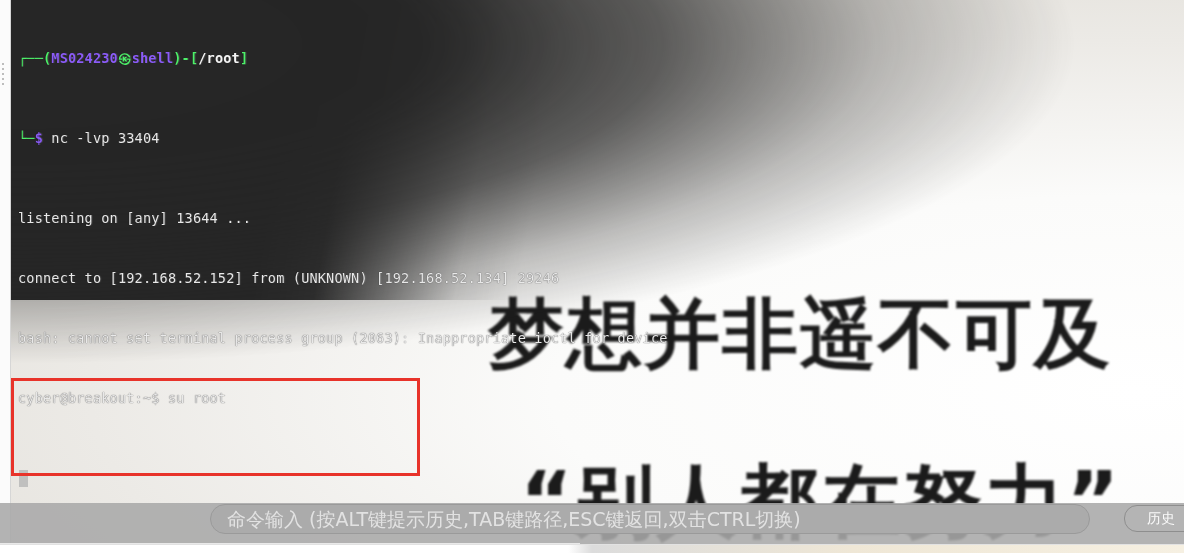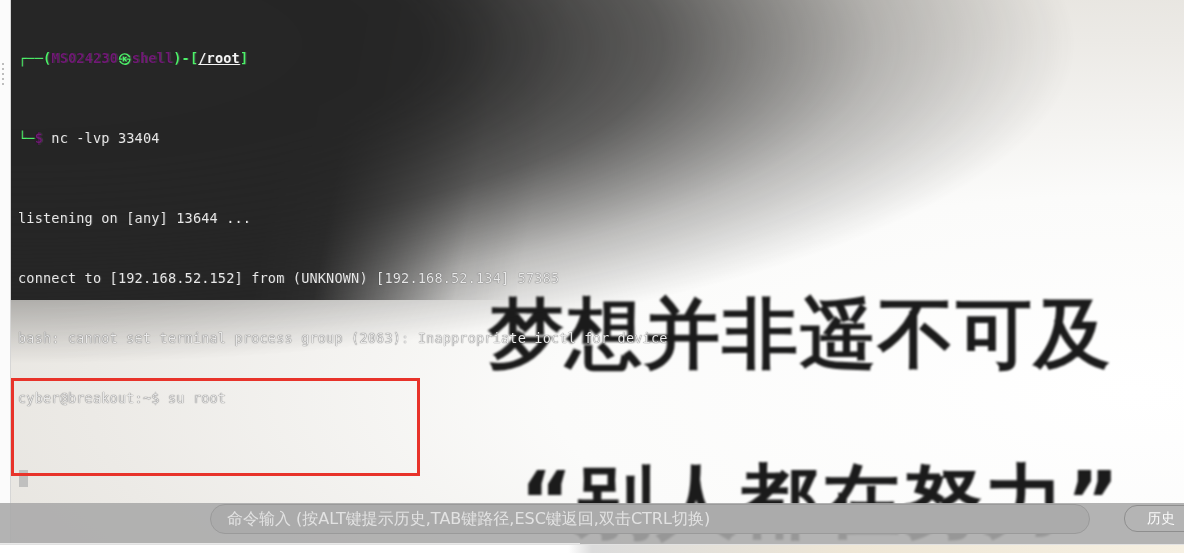--- a/index.html
+++ b/index.html
@@ -101,22 +101,22 @@
     line-height:20px;
     color:#e9e9e9;
     white-space:pre;
     letter-spacing:.2px;
     text-shadow:
       0 0 1px rgba(0,0,0,.85),
       1px 0 1px rgba(255,255,255,.18);
   }
   .term .row{height:20px;}
   .c-green{color:#4ef06a;}
-  .c-blue{color:#701a75;}
-  .c-white{color:#f4f4f4;text-decoration:underline;}
+  .c-blue{color:#8b5cf6;}
+  .c-white{color:#f4f4f4;}
   .ps1 .seg{font-weight:bold;}
 
   .cursor-block{
     position:absolute;
     left:19px;top:470px;
     width:9px;height:17px;
     background:#b9b9b9;
     opacity:.85;
   }
 
@@ -155,21 +155,21 @@
   .cmd-input{
     position:absolute;
     left:210px;top:504px;
     width:880px;height:30px;
     background:#ababab;
     border:1px solid #9a9a9a;
     border-radius:15px;
     box-sizing:border-box;
     color:#e2e2e2;
     font-family:"DejaVu Sans","Liberation Sans",sans-serif;
-    font-size:16px;
+    font-size:19px;
     line-height:28px;
     padding:0 16px;
     white-space:nowrap;
     overflow:hidden;
   }
   .history-btn{
     position:absolute;
     left:1124px;top:505px;
     width:74px;height:27px;
     background:#b4b4b4;
@@ -219,21 +219,21 @@
         <i></i>
     </div>
   </div>
 
   <div class="term">
     <div class="row ps1"><span class="c-green seg">┌──(</span><span class="c-blue seg">MS024230</span><span class="c-green seg">㉿</span><span class="c-blue seg">shell</span><span class="c-green seg">)-[</span><span class="c-white seg">/root</span><span class="c-green seg">]</span></div>
 
     <div class="row ps1"><span class="c-green seg">└─</span><span class="c-blue seg">$</span><span> <span>nc -lvp 33404</span></span></div>
 
     <div class="row">listening on [any] 13644 ...</div>
-    <div class="row">connect to [192.168.52.152] from (UNKNOWN) [192.168.52.134] 57385</div>
+    <div class="row">connect to [192.168.52.152] from (UNKNOWN) [192.168.52.134] 29246</div>
     <div class="row">bash: cannot set terminal process group (2063): Inappropriate ioctl for device</div>
     <div class="row">cyber@breakout:~$ su root</div>
     
     
     
     
     
     
     
     

